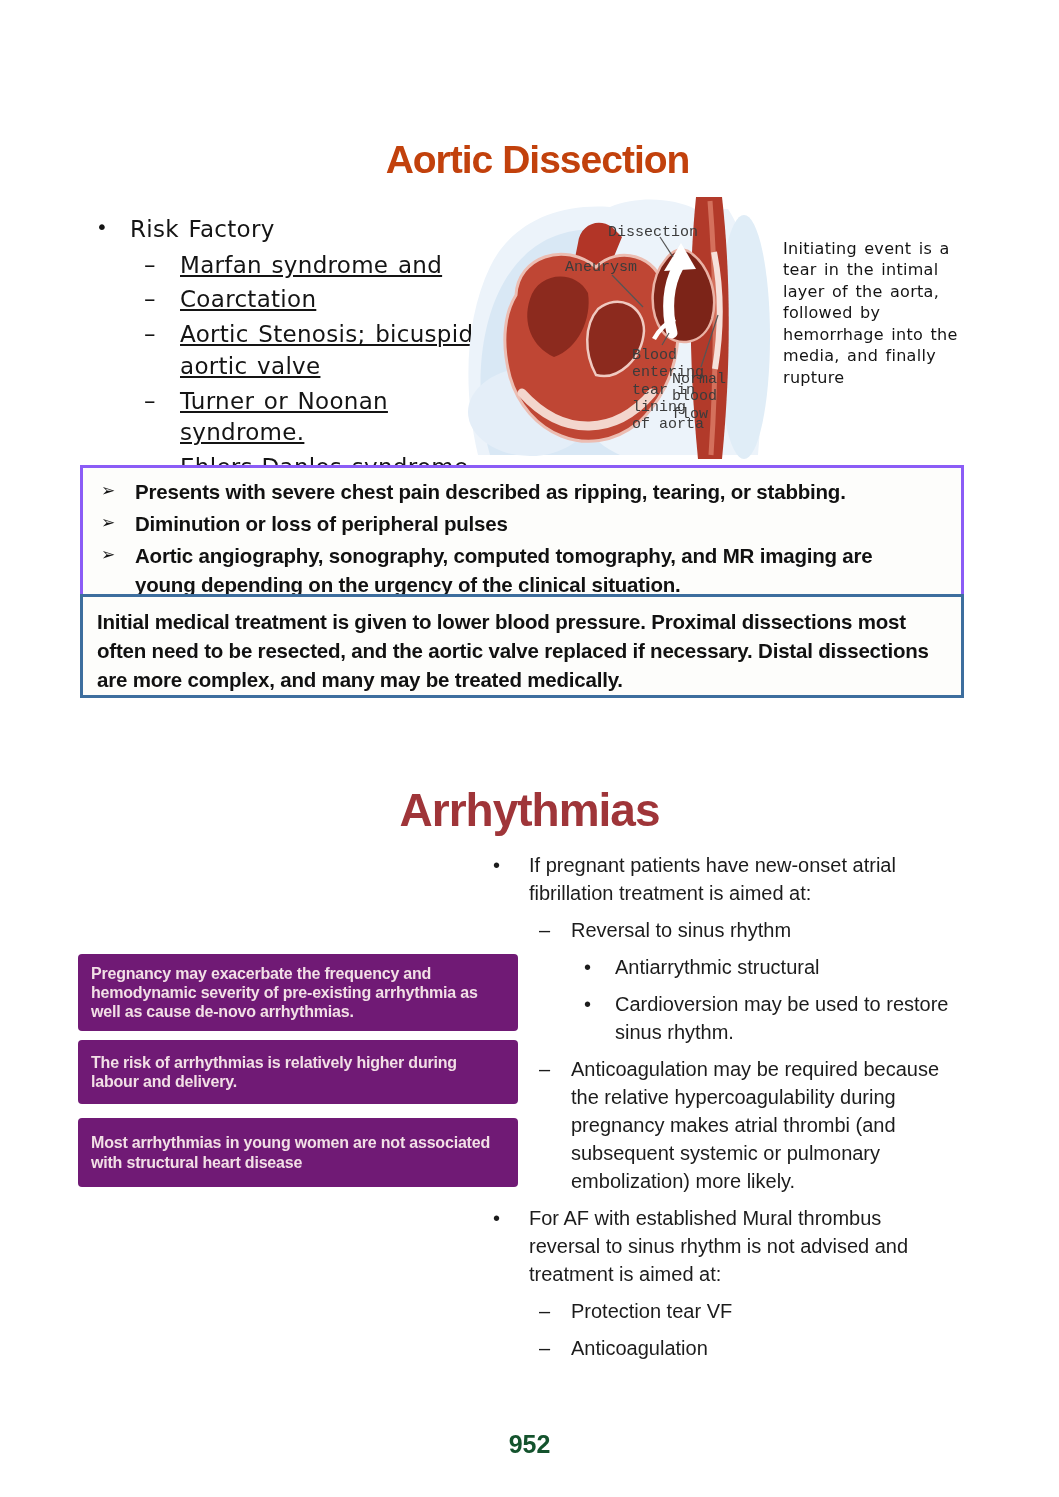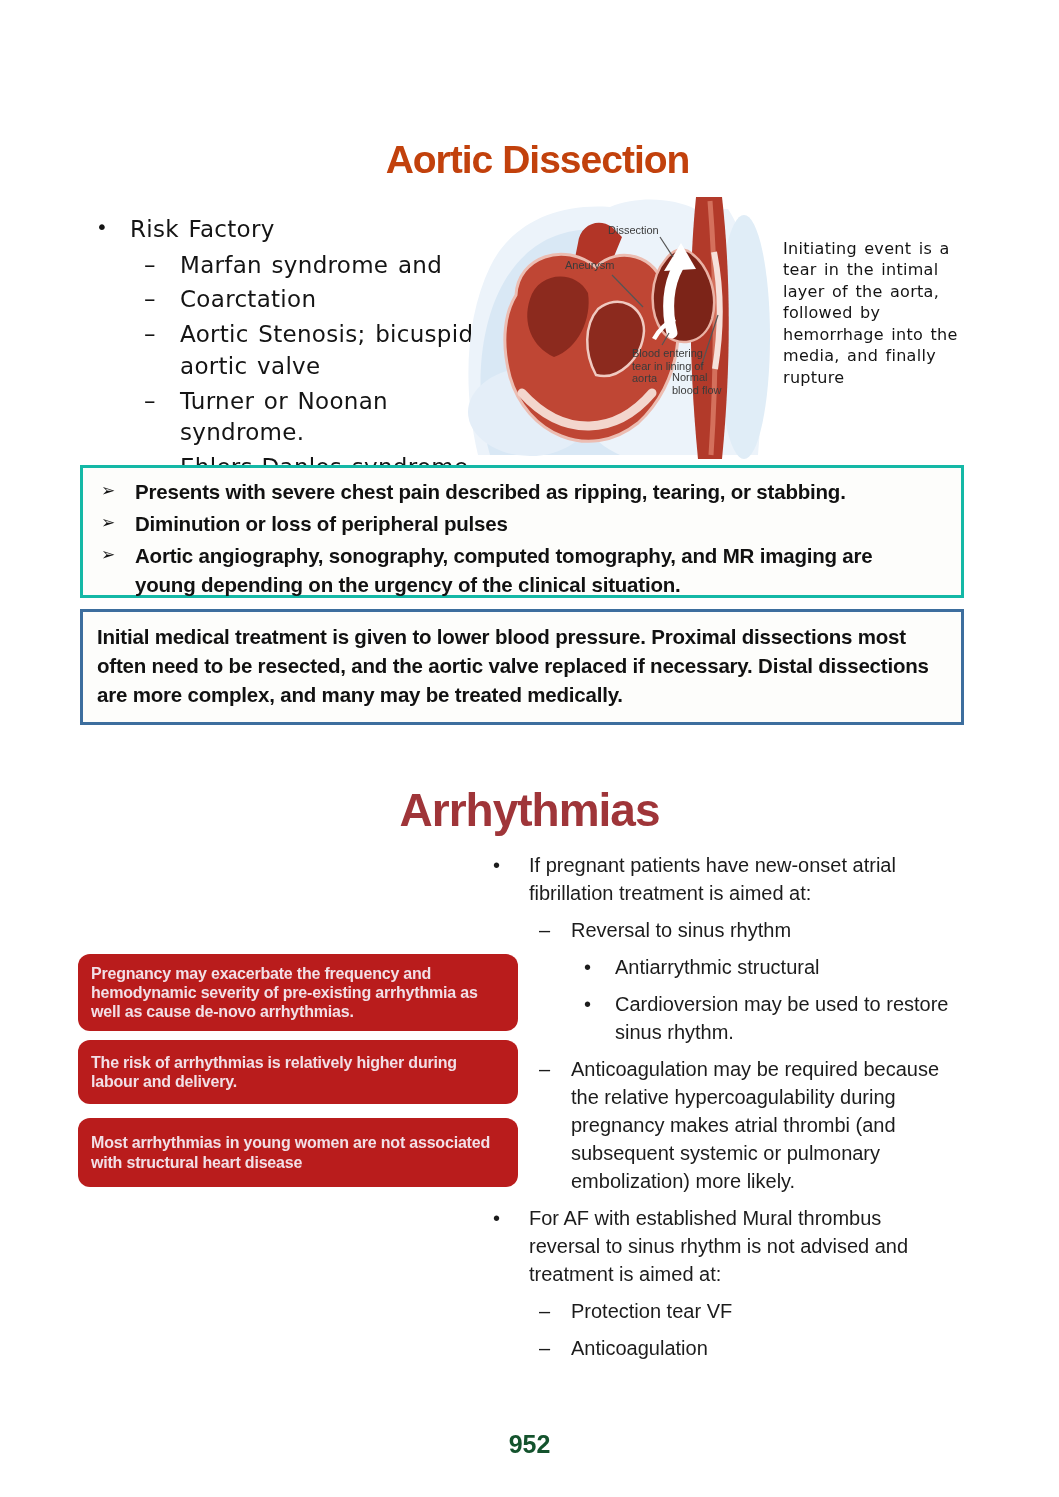--- a/index.html
+++ b/index.html
@@ -9,38 +9,38 @@
   }
   
   .title{position:absolute;left:0;width:100%;text-align:center;font-weight:bold;letter-spacing:-1px;}
   #title-aortic{top:138px;font-size:39px;color:#c2410c;margin-left:8px;}
   #title-arrhythmias{top:783px;font-size:46px;color:#9f3539;}
   
   .hw{font-family:"DejaVu Sans", sans-serif;letter-spacing:.3px;word-spacing:2px;color:#141414;}
   #risk-list{position:absolute;left:88px;top:214px;width:400px;font-size:23px;line-height:1.38;}
   .risk-head{position:relative;padding-left:42px;margin-bottom:4px;}
   .risk-head::before{content:"\2022";position:absolute;left:8px;font-size:20px;}
-  .risk-item{position:relative;padding-left:92px;margin-bottom:3px;}
+  .risk-item{position:relative;padding-left:92px;margin-bottom:3px;text-decoration:underline;}
   .risk-item::before{content:"\2013";position:absolute;left:56px;}
   
   #diagram{position:absolute;left:460px;top:197px;width:312px;height:264px;}
   #diagram svg{position:absolute;left:0;top:0;}
-  .dlabel{position:absolute;font-size:11px;line-height:1.15;color:#3b3b3b;font-family:Liberation Sans, sans-serif;}
+  .dlabel{position:absolute;font-size:15px;line-height:1.15;color:#3b3b3b;font-family:Liberation Mono, monospace;}
   
   #note{position:absolute;left:783px;top:238px;width:186px;font-size:16px;line-height:1.34;}
   
   .obox{position:absolute;left:80px;width:884px;box-sizing:border-box;background:#fdfdfb;}
-  #presentation-box{top:465px;height:133px;border:3px solid #14b8a6;padding:9px 28px 6px 12px;}
-  #treatment-box{top:609px;height:116px;border:3px solid #3d6e9e;padding:10px 14px;}
+  #presentation-box{top:465px;height:133px;border:3px solid #8b5cf6;padding:9px 28px 6px 12px;}
+  #treatment-box{top:594px;height:104px;border:3px solid #3d6e9e;padding:10px 14px;}
   .boxtext{font-weight:bold;font-size:20.5px;line-height:1.42;color:#111;letter-spacing:-0.2px;}
   .chev-item{position:relative;padding-left:40px;margin-bottom:3px;}
   .chev-item::before{content:"\27A2";position:absolute;left:6px;top:1px;font-family:"DejaVu Sans",sans-serif;font-size:17px;font-weight:normal;}
   
-  .pink-box{position:absolute;left:78px;width:440px;box-sizing:border-box;border-radius:12px;
-    background:#b91c1c;color:#f2dfe6;font-weight:bold;font-size:16px;line-height:1.2;
+  .pink-box{position:absolute;left:78px;width:440px;box-sizing:border-box;border-radius:4px;
+    background:#701a75;color:#f2dfe6;font-weight:bold;font-size:16px;line-height:1.2;
     padding:11px 13px;letter-spacing:-0.2px;display:flex;align-items:center;}
   #pink-1{top:954px;height:77px;}
   #pink-2{top:1040px;height:64px;}
   #pink-3{top:1118px;height:69px;}
   
   #arr-col{position:absolute;left:487px;top:851px;width:462px;font-size:20px;line-height:1.4;color:#1c1c1c;}
   .arow{position:relative;margin-bottom:9px;}
   .lvl1{padding-left:42px;}
   .lvl1::before{content:"\2022";position:absolute;left:6px;}
   .lvl2{padding-left:84px;}

